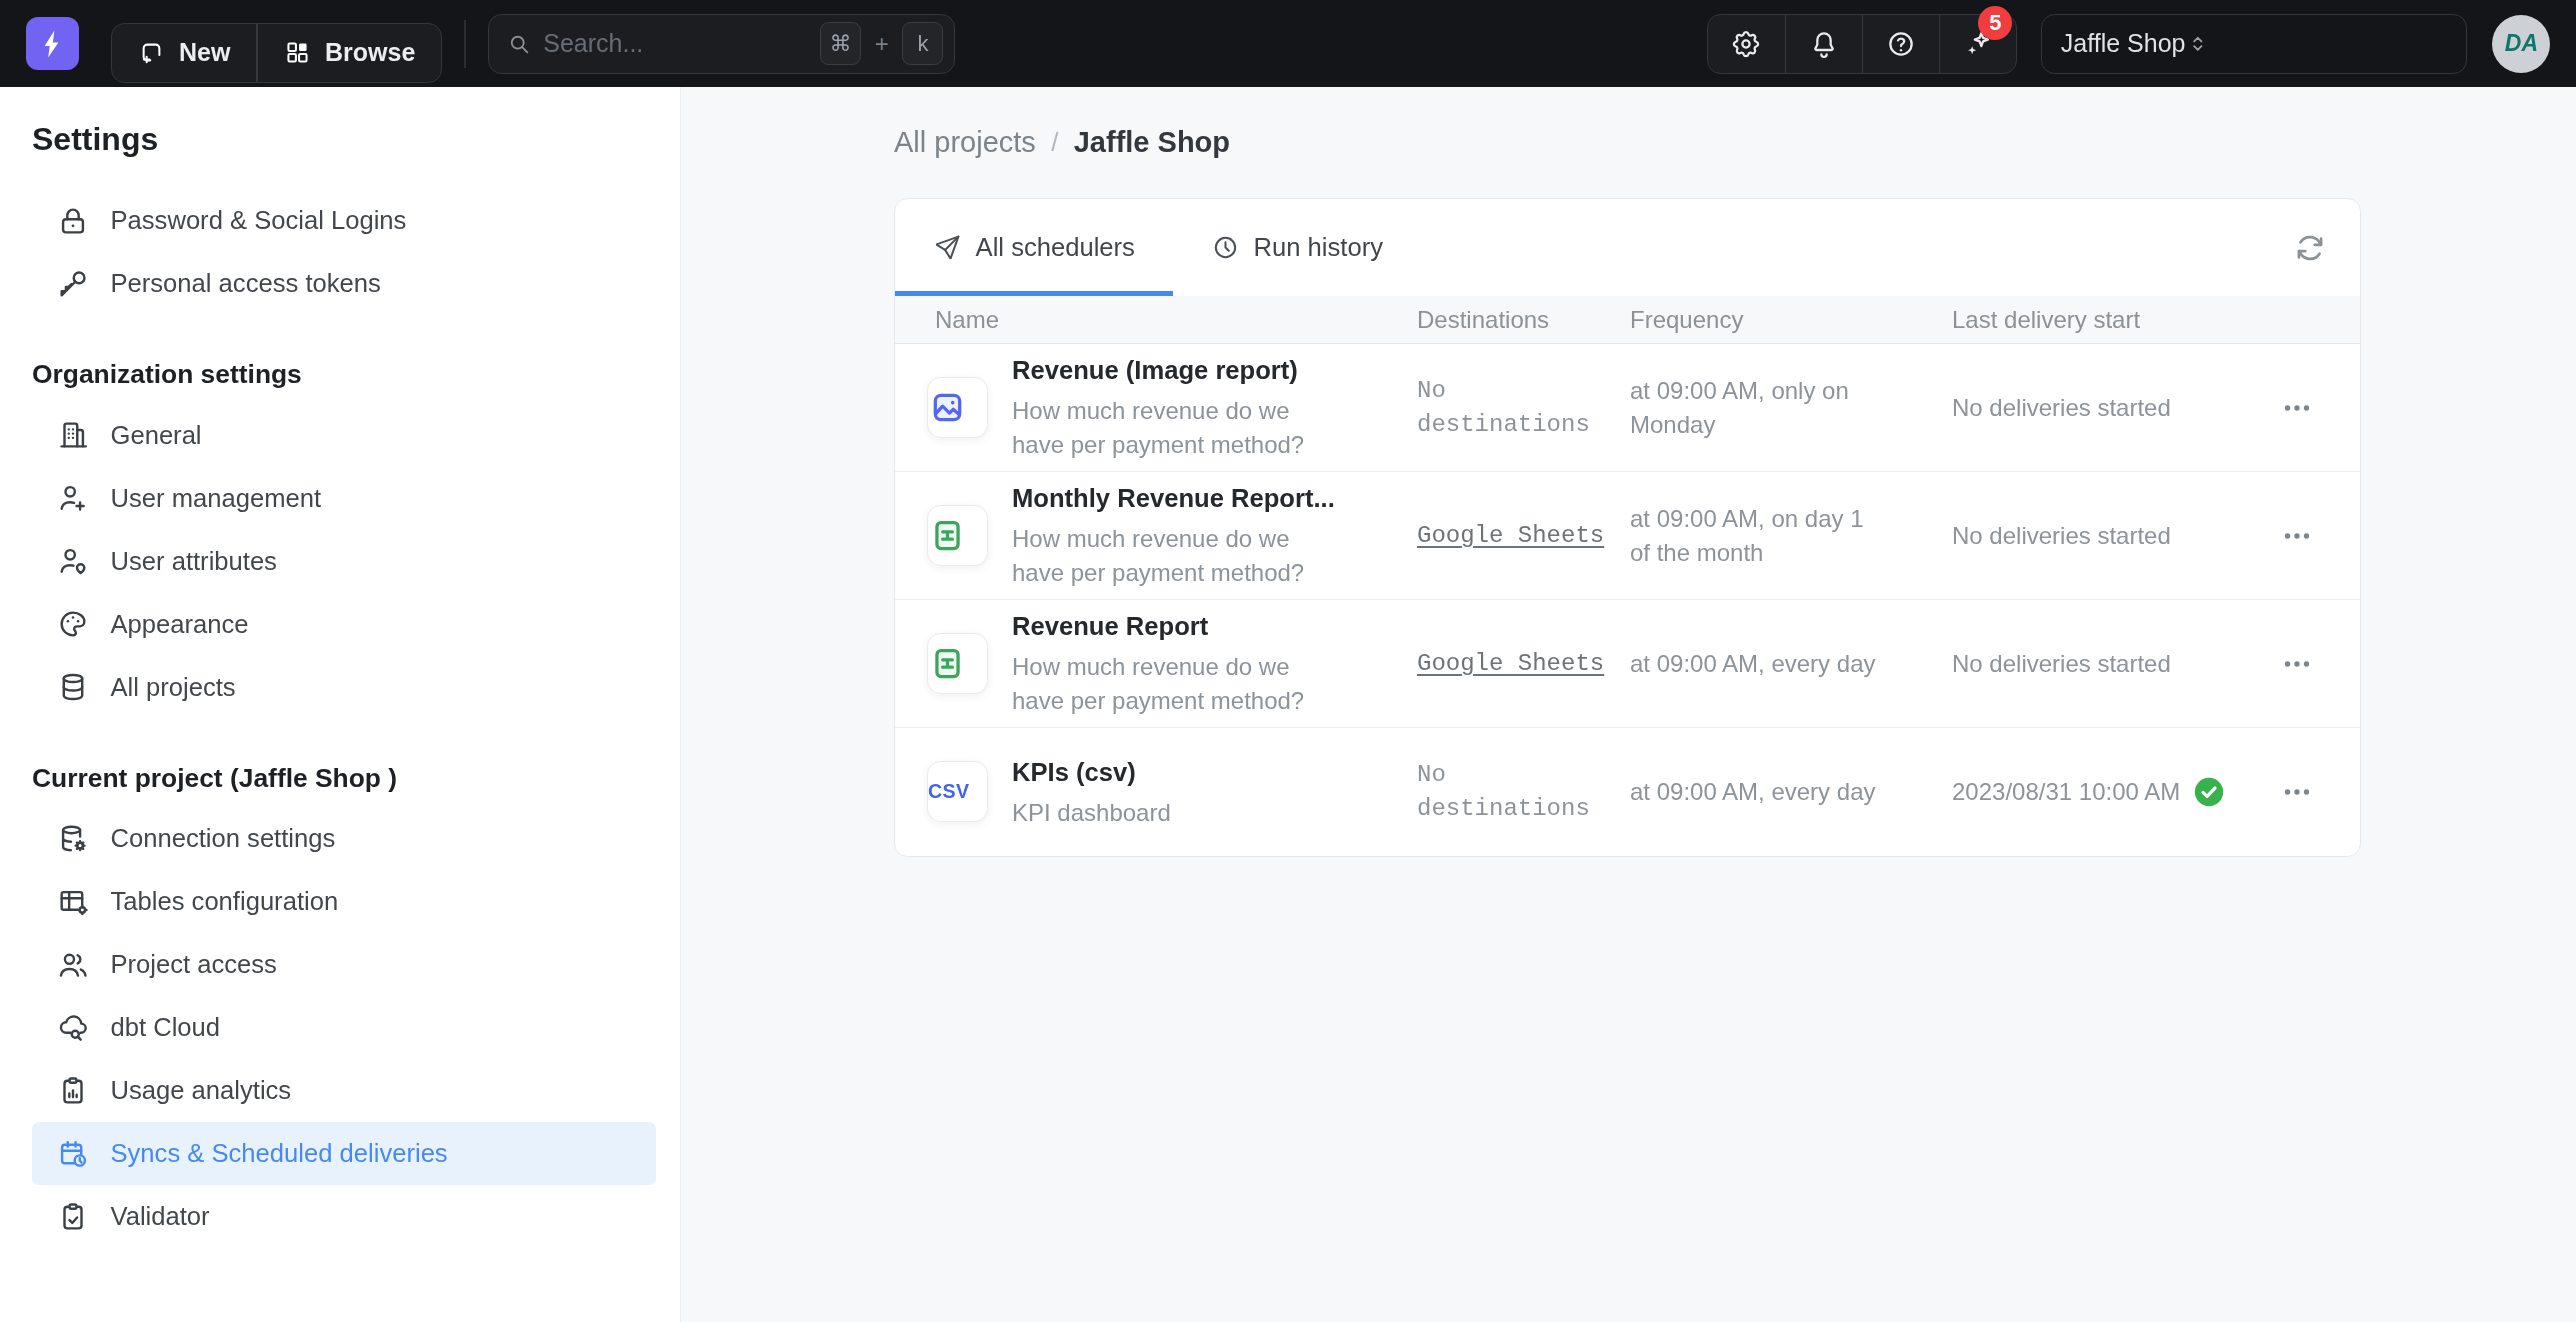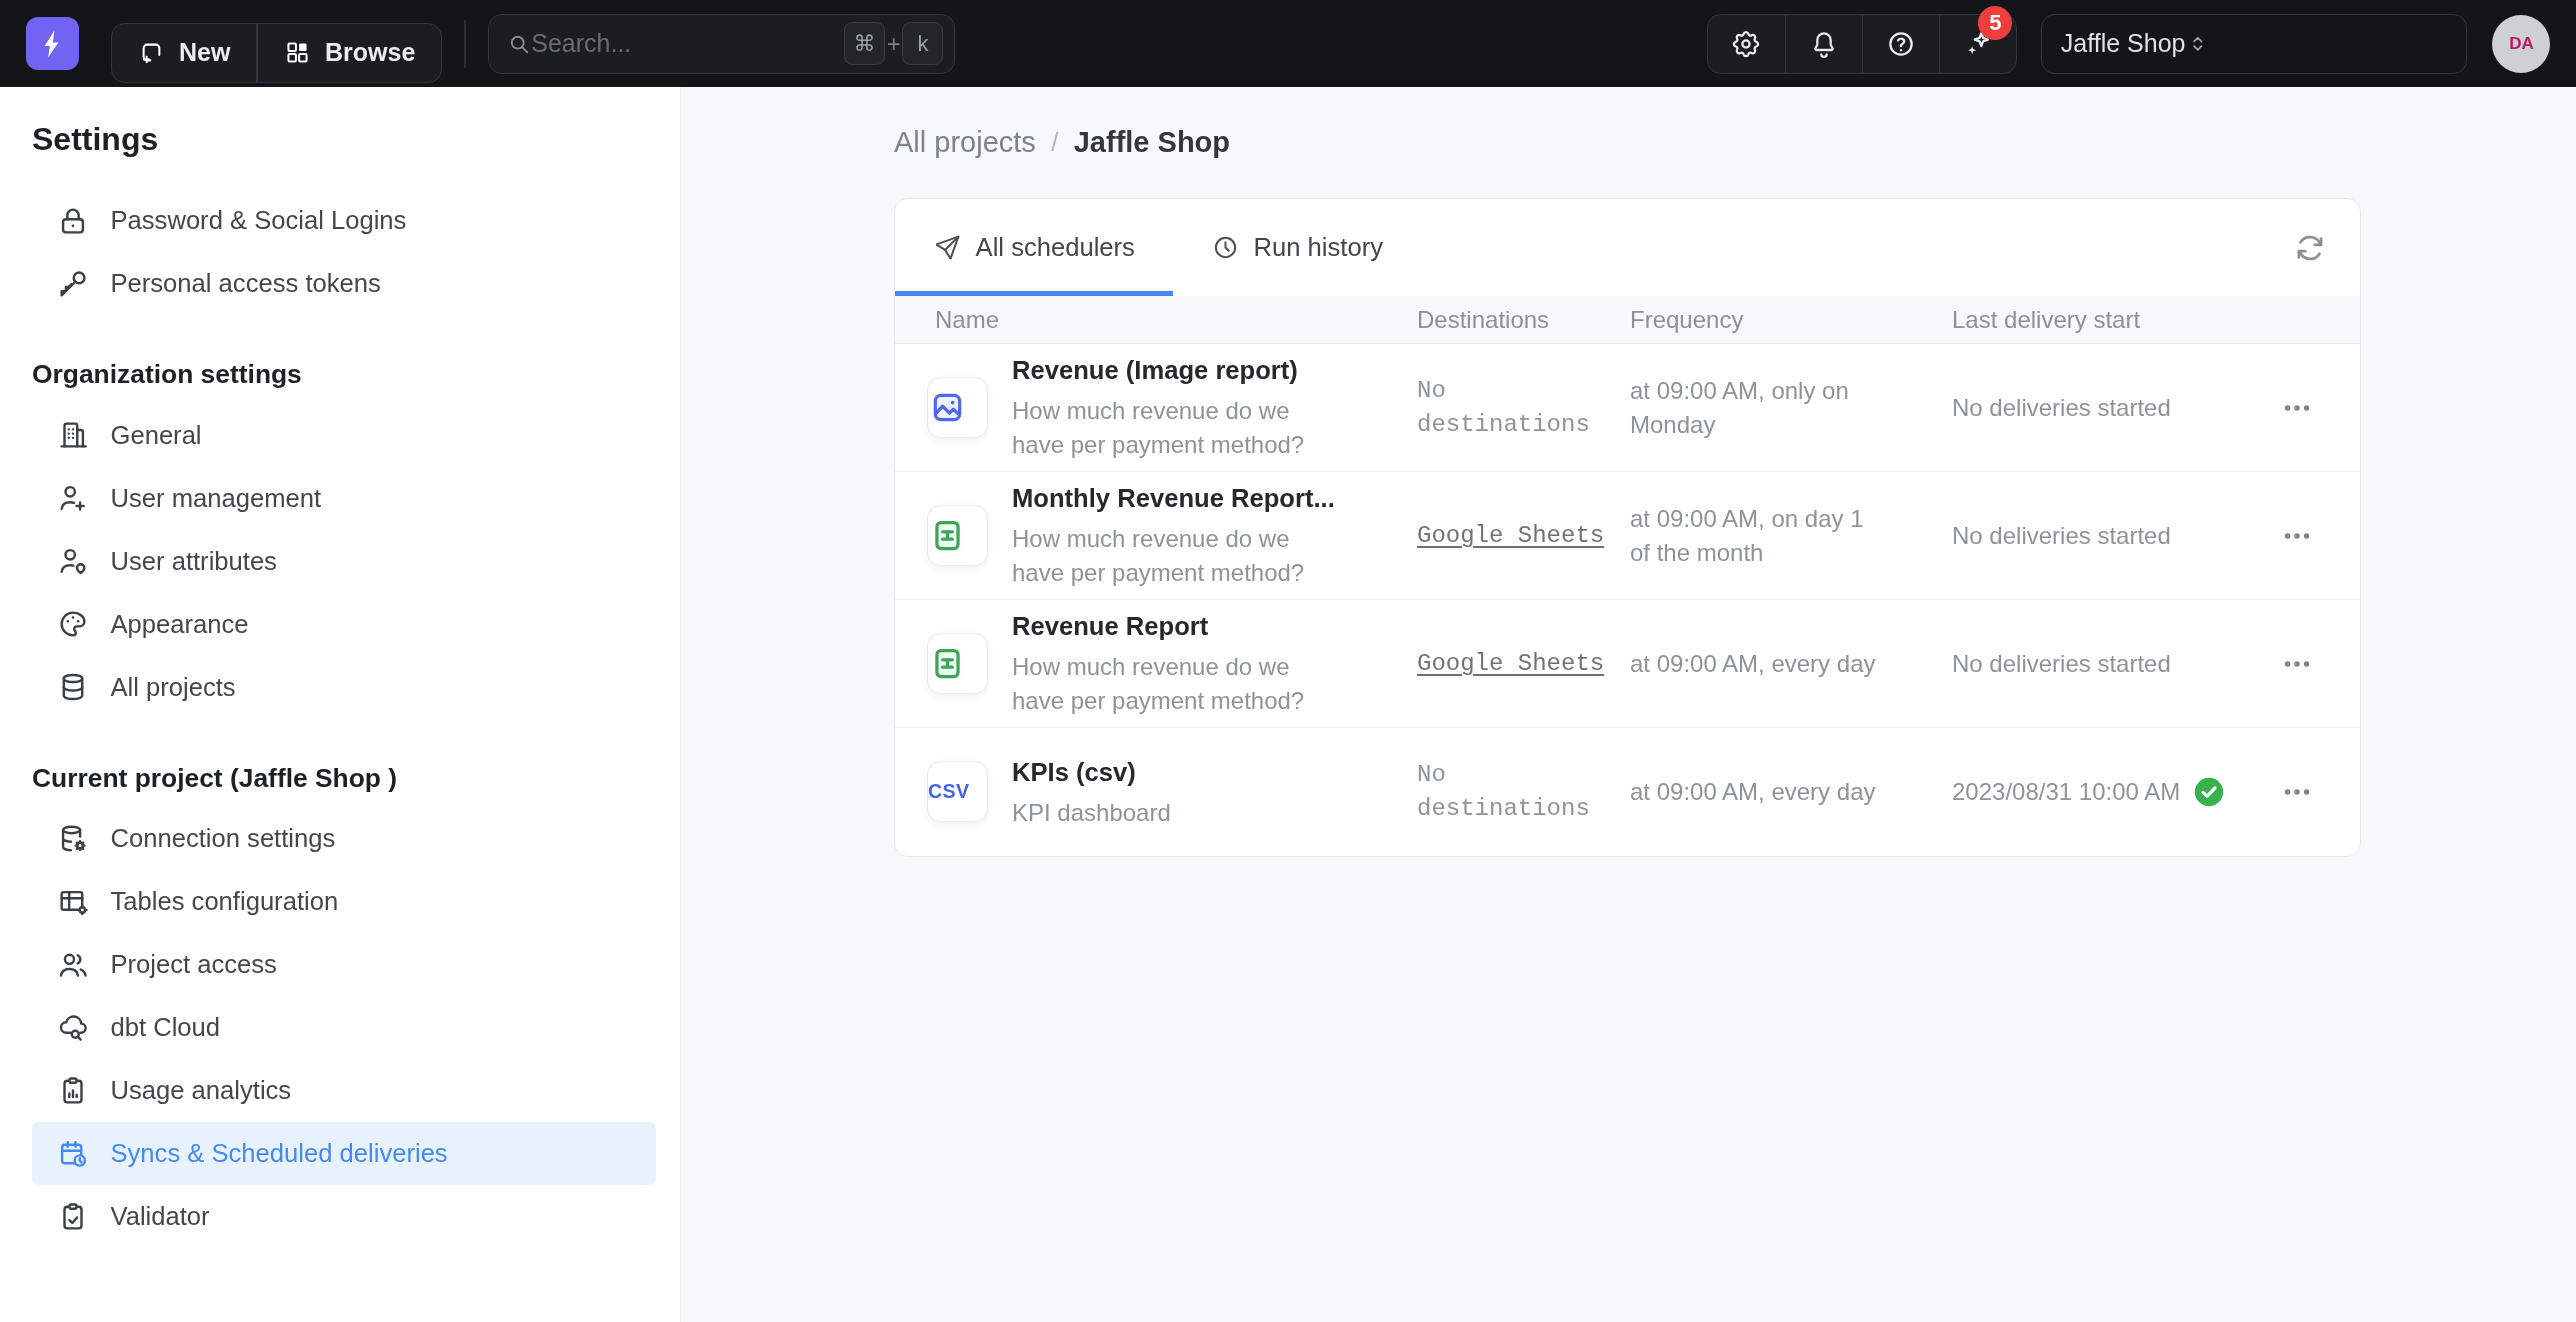--- a/index.html
+++ b/index.html
@@ -17,21 +17,21 @@
     display:flex; align-items:center; justify-content:center; flex:none;}
   .logo svg{width:34px;height:34px}
   .nav-group{display:flex; align-items:stretch; height:60px; border:1.7px solid var(--nav-border);
     background:var(--nav-ctl); border-radius:13.6px; overflow:hidden; margin-left:32px;margin-top:18px;}
   .nav-btn{display:flex; align-items:center; gap:12.8px; padding:0 25.6px; color:#ebedef;
     font-size:25px; font-weight:700; cursor:pointer;}
   .nav-btn svg{width:29px;height:29px; color:#fff}
   .group-sep{width:1.7px; background:var(--nav-border);}
   .nav-divider{width:1.7px; height:48px; background:#2b2d33; margin:0 22px;}
   .searchbox{display:flex; align-items:center; height:60px; width:467px; border:1.7px solid var(--nav-border);
-    background:var(--nav-ctl); border-radius:13.6px; padding:0 10.2px 0 17px; }
+    background:var(--nav-ctl); border-radius:13.6px; padding:0 10.2px 0 17px; gap:12px;}
   .searchbox svg{width:25.6px;height:25.6px;color:#8a9097;flex:none}
   .searchbox input{flex:1; min-width:0; background:transparent; border:none; outline:none;
     font-size:25px; color:#dfe2e6; font-family:"Liberation Sans",sans-serif;}
   .searchbox input::placeholder{color:#676d74;}
   .kbd{min-width:41px; height:43px; padding:0 8.5px; border-radius:8.5px; background:#232529;
     border:1.7px solid #3a3d44; color:#9aa1a9; font-size:22px; display:flex; align-items:center;
     justify-content:center;}
   .kbd-plus{color:#7c838b; font-size:24px; margin:0 1.7px;}
   .nav-right{margin-left:auto; display:flex; align-items:center;}
   .icon-group{display:flex; align-items:stretch; height:60px; border:1.7px solid var(--nav-border);
@@ -39,22 +39,22 @@
   .icon-cell{width:77px; display:flex; align-items:center; justify-content:center; position:relative; cursor:pointer;}
   .icon-cell + .icon-cell{border-left:1.7px solid var(--nav-border);}
   .icon-cell svg{width:32px;height:32px;color:#e9ebee}
   .nav-badge{position:absolute; top:-8.5px; right:3.4px; min-width:34px; height:34px; border-radius:17px;
     background:var(--red); color:#fff; font-size:22px; font-weight:700; display:flex; align-items:center;
     justify-content:center; padding:0 6.8px;}
   .proj-select{display:flex; align-items:center; width:426px; height:60px; border:1.7px solid var(--nav-border);
     border-radius:13.6px; margin-left:24px; padding:0 19px; cursor:pointer;}
   .proj-select .sel-label{font-size:25px; color:#dfe2e6;}
   .proj-select svg{width:25.6px;height:25.6px;color:#9aa1a9;margin-left:auto}
-  .avatar{width:58px;height:58px;border-radius:50%;background:#cdd1d6;color:#be185d;font-size:17px;
-    font-weight:700; display:flex;align-items:center;justify-content:center;margin-left:25.6px;cursor:pointer;}
+  .avatar{width:58px;height:58px;border-radius:50%;background:#cdd1d6;color:#0f766e;font-size:23px;
+    font-weight:700; display:flex;align-items:center;justify-content:center;margin-left:25.6px;cursor:pointer;font-style:italic;}
 
   
   .shell{display:flex; height:1235px;}
   .sidebar{width:681px; flex:none; background:#fff; border-right:1.7px solid #edeef0;
     padding:34px 24px 16px 32px;}
   .main{flex:1; padding-top:39px;}
 
   
   .sidebar-title{font-size:32px; font-weight:700; color:#1d2125; margin-bottom:31px;}
   .side-heading{font-size:26.4px; font-weight:700; color:#1d2125; margin:44px 0 13.6px;}

